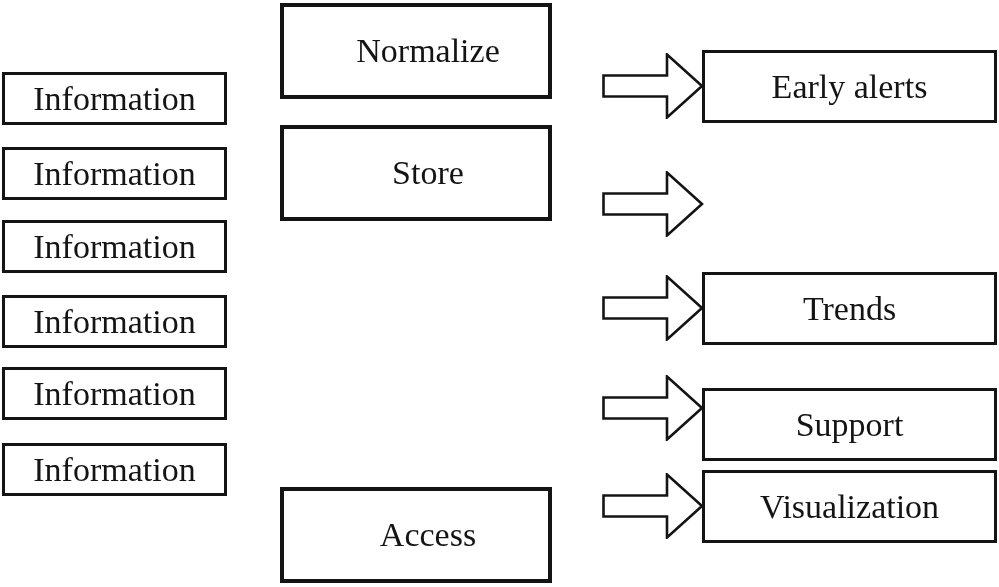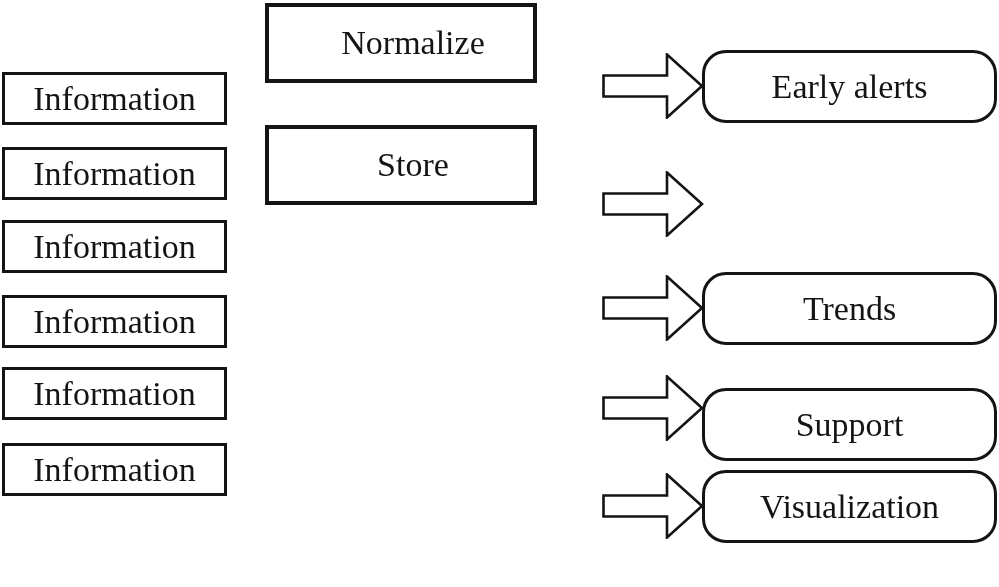--- a/index.html
+++ b/index.html
@@ -29,32 +29,31 @@
     line-height: 1;
     white-space: nowrap;
   }
   .box-left {
     left: 2px;
     width: 225px;
     height: 53px;
     border-width: 3px;
   }
   .box-mid {
-    left: 265px;
+    left: 280px;
     width: 272px;
-    height: 80px;
+    height: 96px;
     border-width: 4px;
     padding-left: 24px;
   }
   .box-right {
     left: 702px;
     width: 295px;
     height: 73px;
     border-width: 3px;
-    border-radius: 24px;
   }
   .arrow {
     position: absolute;
     left: 602px;
     width: 102px;
     height: 66px;
   }
   .arrow polygon {
     fill: #ffffff;
     stroke: #141414;
@@ -85,20 +84,23 @@
   <div class="box box-left" style="top:443px">
     <span>Information</span>
   </div>
 
   <div class="box box-mid" style="top:3px">
     <span>Normalize</span>
   </div>
   <div class="box box-mid" style="top:125px">
     <span>Store</span>
   </div>
+  <div class="box box-mid" style="top:487px">
+    <span>Access</span>
+  </div>
 
   <svg class="arrow" style="top:53px" viewBox="0 0 102 66" aria-hidden="true">
     <polygon points="1.5,22.5 65,22.5 65,1.5 100,33 65,64.5 65,43.5 1.5,43.5"></polygon>
   </svg>
   <div class="box box-right" style="top:50px">
     <span>Early alerts</span>
   </div>
 
   <svg class="arrow" style="top:171px" viewBox="0 0 102 66" aria-hidden="true">
     <polygon points="1.5,22.5 65,22.5 65,1.5 100,33 65,64.5 65,43.5 1.5,43.5"></polygon>

